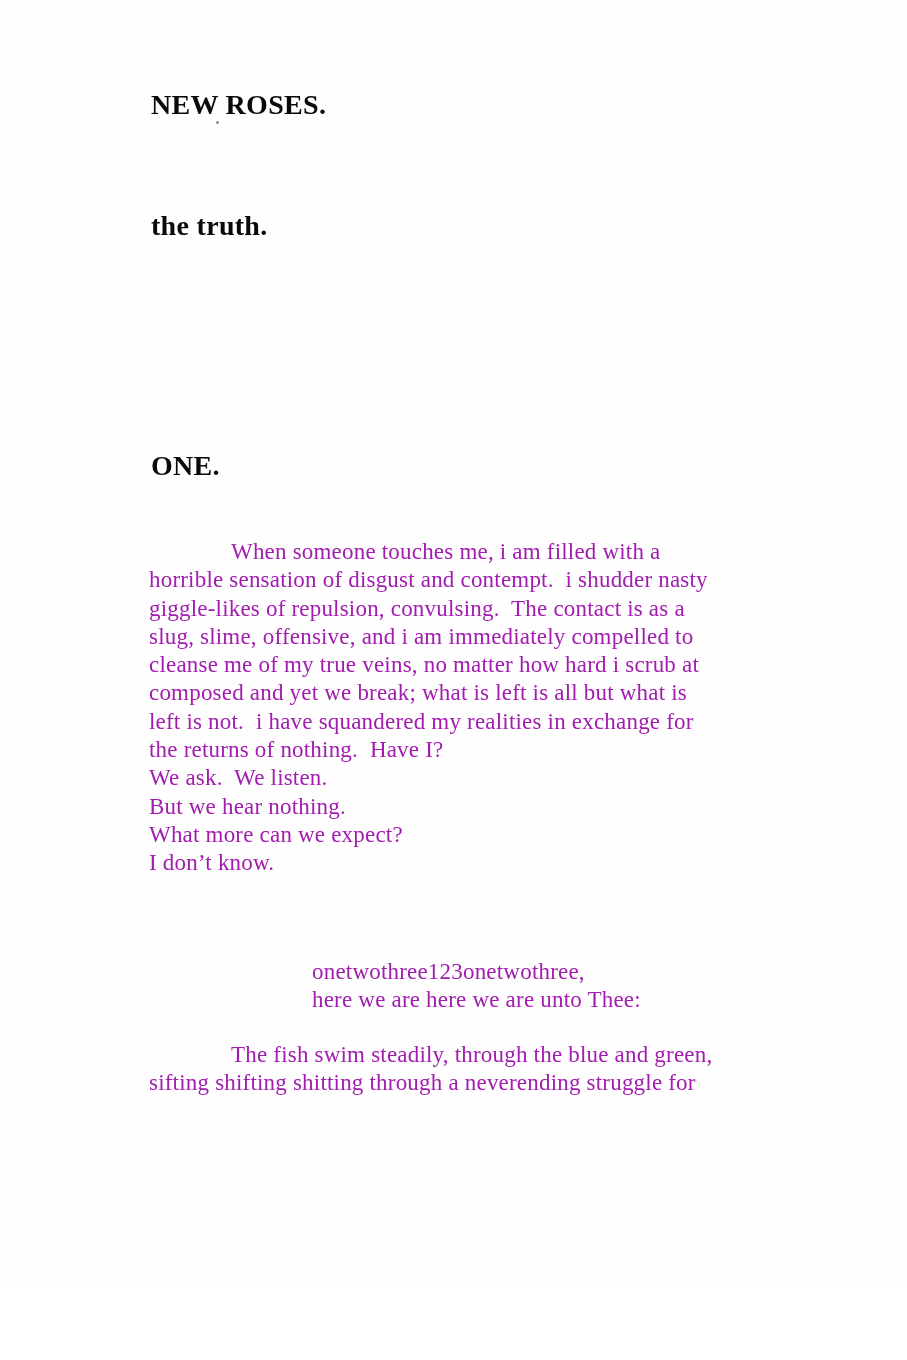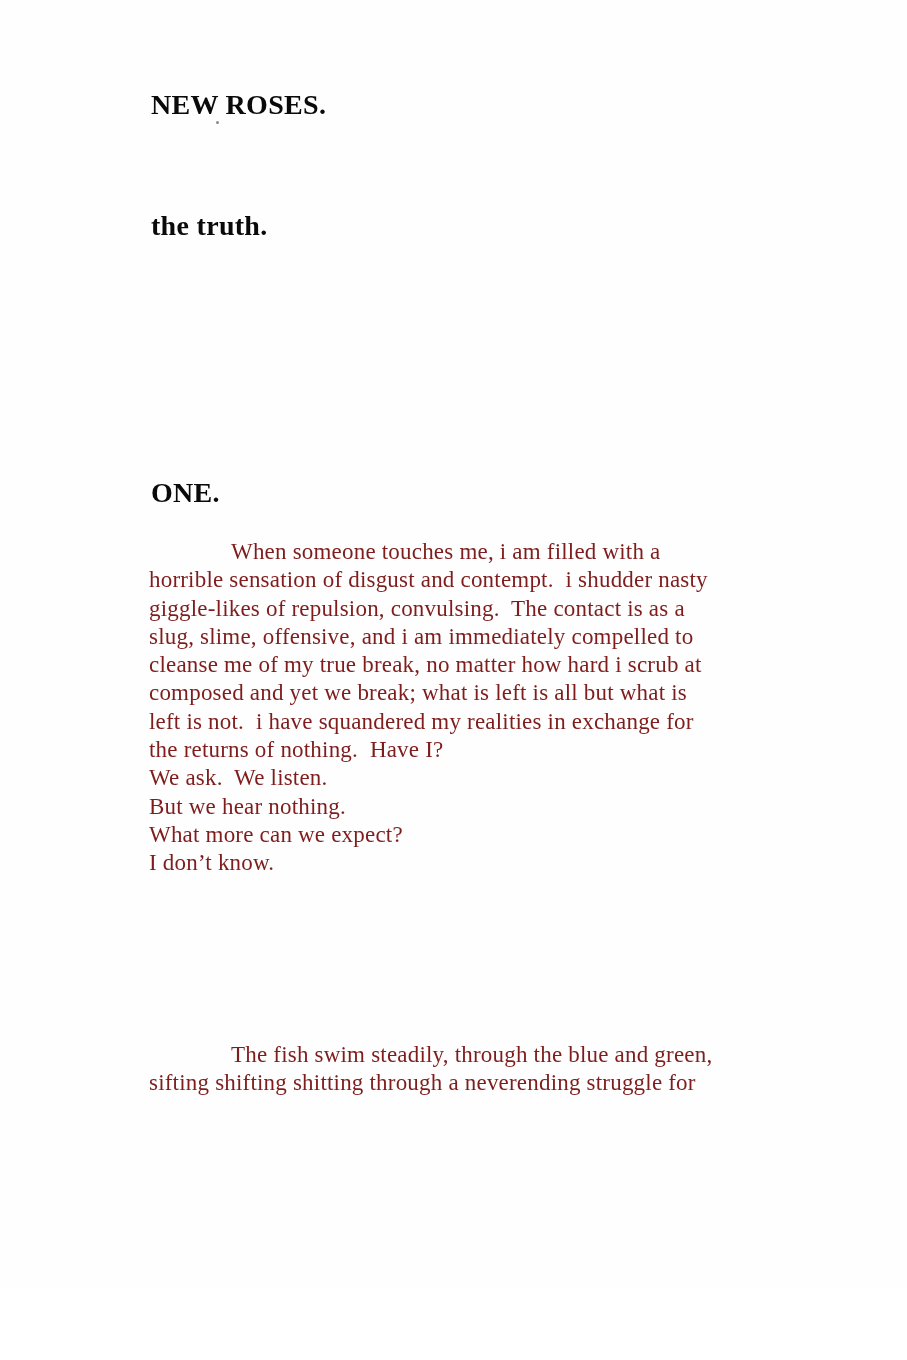--- a/index.html
+++ b/index.html
@@ -21,37 +21,37 @@
     left: 151px;
     font-weight: bold;
     font-size: 28px;
     line-height: 1;
     color: #0a0a0a;
     letter-spacing: 0.3px;
     white-space: pre;
   }
   .title     { top: 91px;  }
   .subtitle  { top: 201px; margin-top: 11px; }
-  .section   { top: 479px; text-align: right; }
+  .section   { top: 452px; text-align: right; }
   .speck {
     position: absolute;
     left: 216px;
     top: 121px;
     width: 3px;
     height: 3px;
     background: #8a8a8a;
     border-radius: 50%;
   }
   .bodyblock {
     position: absolute;
     left: 149px;
     font-size: 23px;
     line-height: 28.3px;
     letter-spacing: 0.2px;
-    color: #7f1d1d;
+    color: #a21caf;
   }
   .bodyblock .line {
     white-space: pre;
   }
   .para1   { top: 538px; }
   .couplet { top: 958px; left: 312px; }
   .para2   { top: 1041px; }
   .indent  { padding-left: 82px; }
 </style>
 </head>
@@ -62,29 +62,33 @@
   <div class="heading title">NEW ROSES.</div>
   <div class="speck"></div>
   <div class="heading subtitle">the truth.</div>
   <div class="heading section">ONE.</div>
 
   <div class="bodyblock para1">
     <div class="line indent">When someone touches me, i am filled with a</div>
     <div class="line">horrible sensation of disgust and contempt.  i shudder nasty</div>
     <div class="line">giggle-likes of repulsion, convulsing.  The contact is as a</div>
     <div class="line">slug, slime, offensive, and i am immediately compelled to</div>
-    <div class="line">cleanse me of my true break, no matter how hard i scrub at</div>
+    <div class="line">cleanse me of my true veins, no matter how hard i scrub at</div>
     <div class="line">composed and yet we break; what is left is all but what is</div>
     <div class="line">left is not.  i have squandered my realities in exchange for</div>
     <div class="line">the returns of nothing.  Have I?</div>
     <div class="line">We ask.  We listen.</div>
     <div class="line">But we hear nothing.</div>
     <div class="line">What more can we expect?</div>
     <div class="line">I don’t know.</div>
   </div>
 
+  <div class="bodyblock couplet">
+    <div class="line">onetwothree123onetwothree,</div>
+    <div class="line">here we are here we are unto Thee:</div>
+  </div>
 
   <div class="bodyblock para2">
     <div class="line indent">The fish swim steadily, through the blue and green,</div>
     <div class="line">sifting shifting shitting through a neverending struggle for</div>
   </div>
 
 </div>
 
 </body></html>

